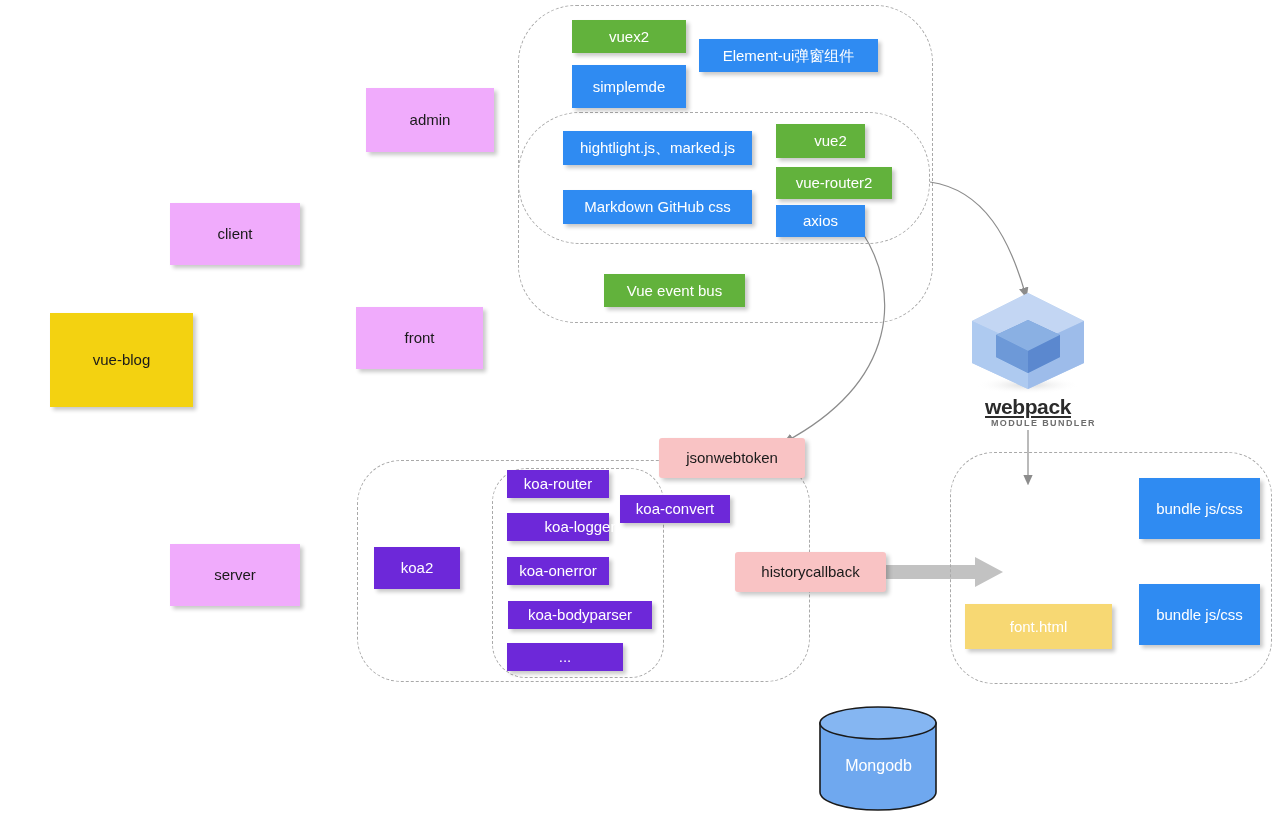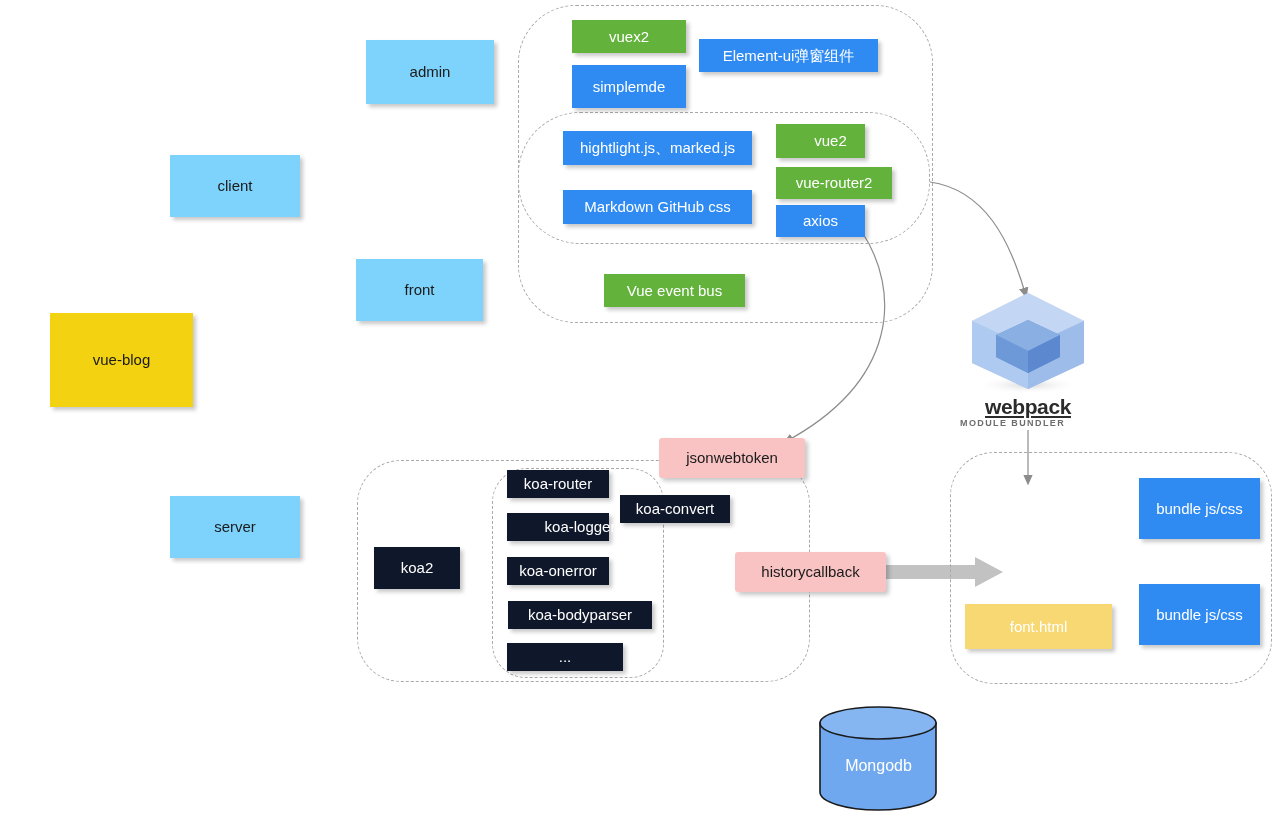--- a/index.html
+++ b/index.html
@@ -12,44 +12,44 @@
   
   .node{
     position:absolute;
     box-sizing:border-box;
     display:flex;align-items:center;justify-content:center;
     text-align:center;
     line-height:1.15;
     box-shadow:3px 3px 4px rgba(0,0,0,.22);
     white-space:nowrap;
   }
-  .orange{background:#7dd3fc;color:#1a1a1a;font-size:15px;}
+  .orange{background:#f0abfc;color:#1a1a1a;font-size:15px;margin-top:48px;}
   .yellow{background:#F3D211;color:#1a1a1a;font-size:15px;}
   .green{background:#62B23C;color:#ffffff;font-size:15px;}
   .blue{background:#2F8BF2;color:#ffffff;font-size:15px;}
-  .salmon{background:#0f172a;color:#ffffff;font-size:15px;align-items:center;}
+  .salmon{background:#6d28d9;color:#ffffff;font-size:15px;align-items:center;}
   .pinkpale{background:#F9C3C4;color:#1a1a1a;font-size:15px;border-radius:3px;}
   .sand{background:#F7D873;color:#ffffff;font-size:15px;}
 
   
   .group{
     position:absolute;
     border:1px dashed #a9a9a9;
     box-sizing:border-box;
     background:transparent;
   }
 
   
   .wp-wrap{position:absolute;}
   .wp-label{
     position:absolute;left:0;width:100%;text-align:center;
     color:#2b2b2b;font-weight:bold;font-size:21px;letter-spacing:-.4px;
   }
   .wp-sub{
-    position:absolute;left:0;width:100%;text-align:left;
+    position:absolute;left:0;width:100%;text-align:right;
     color:#6d6d6d;font-size:9px;letter-spacing:1.4px;font-weight:bold;
   }
 
   
   .cyl{position:absolute;}
   .cyl-label{
     position:absolute;left:0;width:100%;text-align:center;
     color:#ffffff;font-size:16px;
   }
   svg{overflow:visible;}

